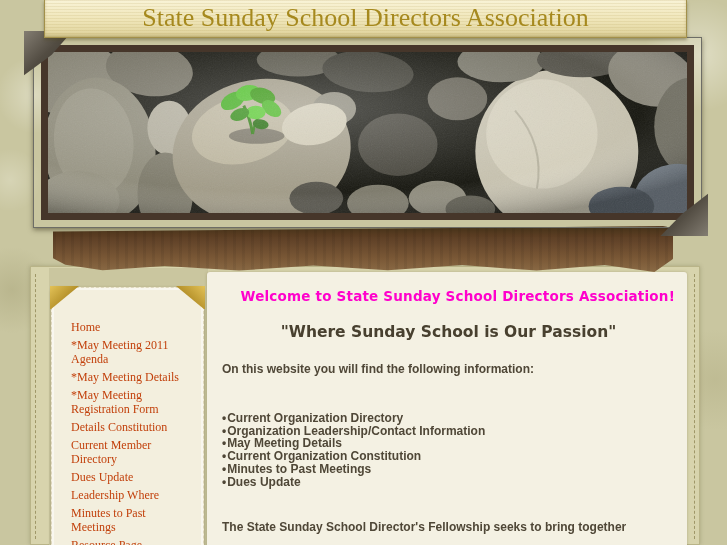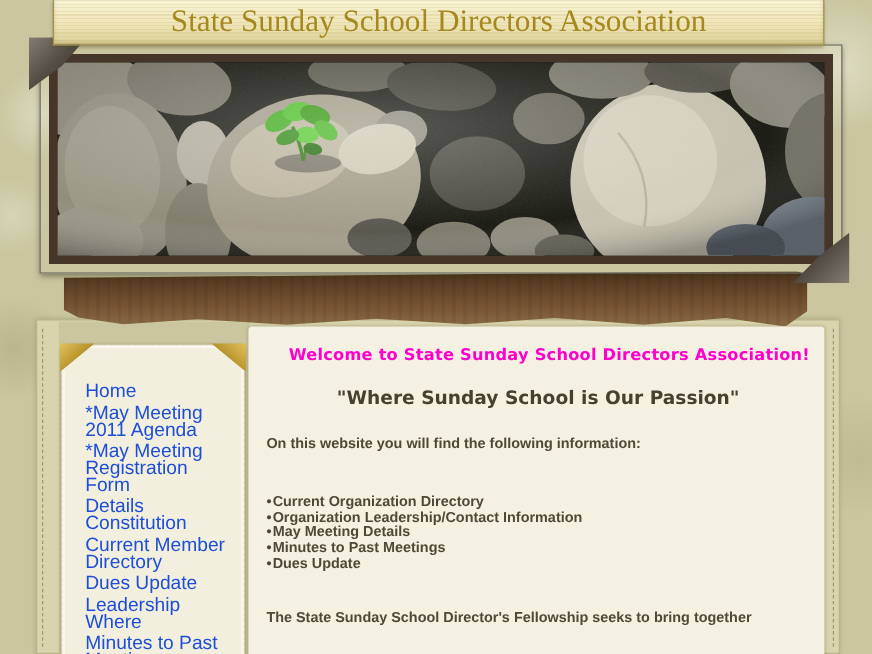--- a/index.html
+++ b/index.html
@@ -90,22 +90,22 @@
   }
   .gold-corner { position:absolute; top:-2px; width:29px; height:23px;
     background:linear-gradient(135deg,#e3c258 0%, #b5912a 55%, #83661a 100%); }
   .gold-corner.l { left:-2px;  clip-path:polygon(0 0, 100% 0, 4% 100%, 0 100%); }
   .gold-corner.r { right:-2px; clip-path:polygon(0 0, 100% 0, 100% 100%, 96% 100%);
     background:linear-gradient(225deg,#e3c258 0%, #b5912a 55%, #83661a 100%); }
 
   .nav { display:block; padding:32px 6px 10px 19px; }
   .nav a.nav-item {
     display:block; width:122px; margin:0 0 4px 0;
-    font-size:16px; line-height:14px; color:#1d4ed8;
-    text-decoration:none; cursor:pointer;
+    font-size:12px; line-height:14px; color:#c2410c;
+    text-decoration:none; cursor:pointer;font-family:Liberation Serif, serif;
   }
 
   .main-panel {
     position:absolute; left:177px; right:13px; top:6px; bottom:-6px;
     box-sizing:border-box; padding:16px 12px 0 15px;
     background:#f4f1e3; border-radius:3px 3px 0 0;
     box-shadow:0 0 3px rgba(100,90,50,.35);
     color:#4f4737;
   }
   .welcome-heading {
@@ -214,20 +214,21 @@
     <div class="sidebar-zone">
       <div class="stamp-panel">
         <div class="gold-corner l"></div>
         <div class="gold-corner r"></div>
         <nav class="nav">
 
             <a class="nav-item" href="#">Home</a>
 
             <a class="nav-item" href="#">*May Meeting 2011 Agenda</a>
 
+            <a class="nav-item" href="#">*May Meeting Details</a>
 
             <a class="nav-item" href="#">*May Meeting Registration Form</a>
 
             <a class="nav-item" href="#">Details Constitution</a>
 
             <a class="nav-item" href="#">Current Member Directory</a>
 
             <a class="nav-item" href="#">Dues Update</a>
 
             <a class="nav-item" href="#">Leadership Where</a>
@@ -247,20 +248,21 @@
           <p>On this website you will find the following information:</p>
         </div>
       <div class="bullets">
 
           <div class="bullet-line"><span>Current Organization Directory</span></div>
 
           <div class="bullet-line"><span>Organization Leadership/Contact Information</span></div>
 
           <div class="bullet-line"><span>May Meeting Details</span></div>
 
+          <div class="bullet-line"><span>Current Organization Constitution</span></div>
 
           <div class="bullet-line"><span>Minutes to Past Meetings</span></div>
 
           <div class="bullet-line"><span>Dues Update</span></div>
         </div>
       <div class="closing-line">The State Sunday School Director's Fellowship seeks to bring together</div>
     </div>
 
   </div>
 </div>

